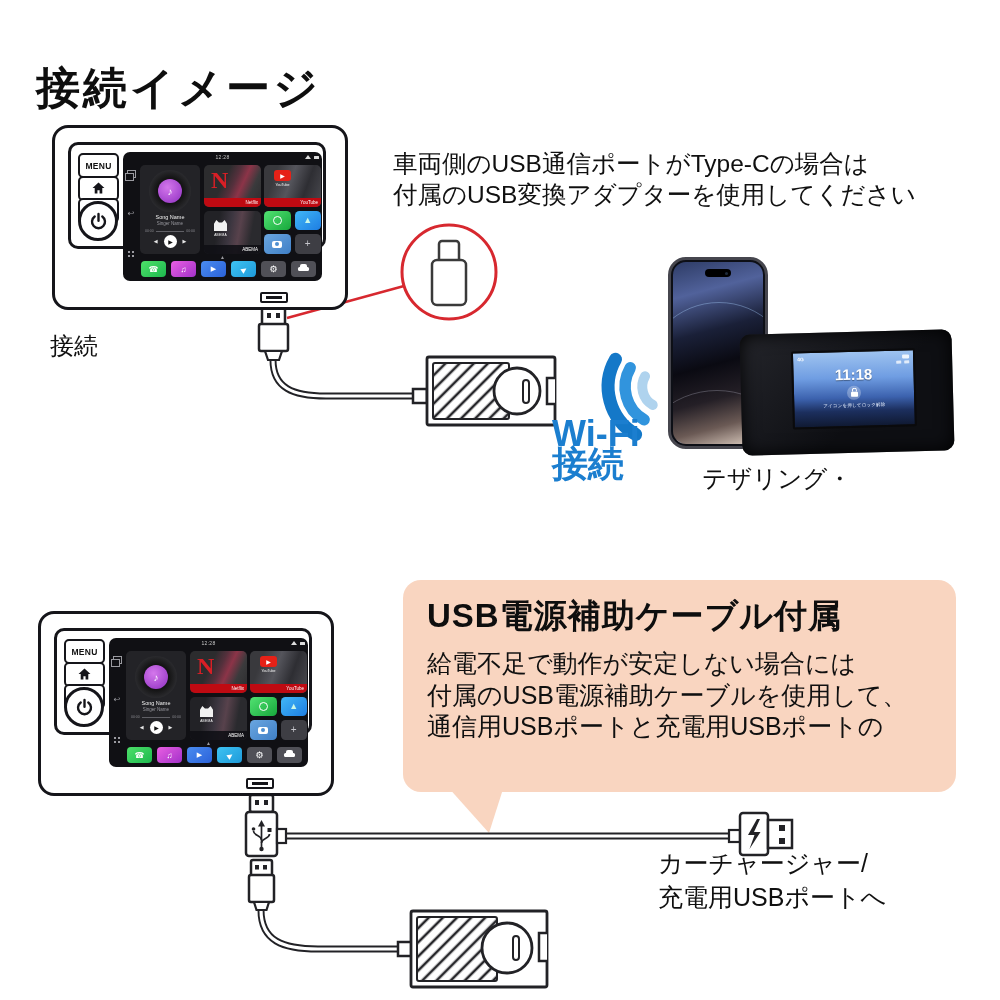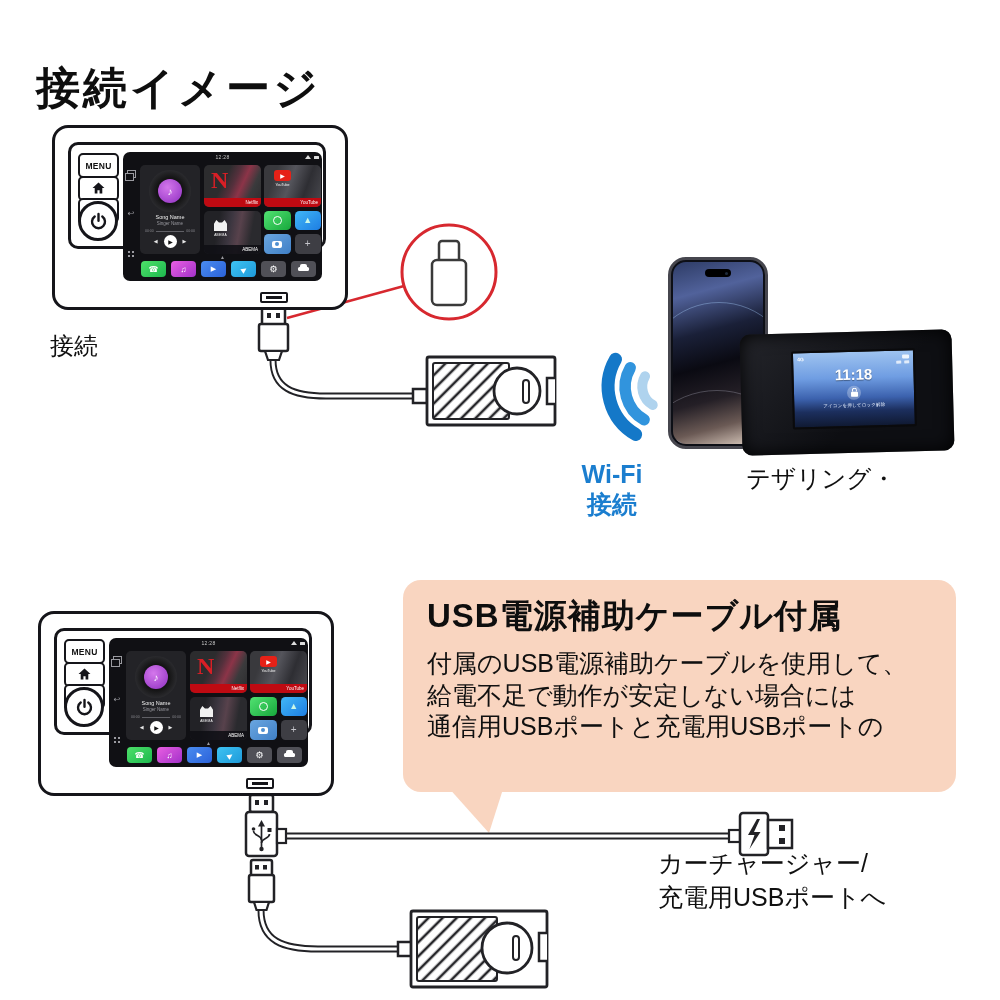--- a/index.html
+++ b/index.html
@@ -3,22 +3,22 @@
 <meta charset="utf-8">
 <style>
   html,body{margin:0;padding:0;background:#fff;}
   body{width:1000px;height:1000px;position:relative;overflow:hidden;
        font-family:"Liberation Sans","DejaVu Sans",sans-serif;color:#111;}
   .abs{position:absolute;}
   
   .page-title{left:36px;top:30px;font-size:44px;font-weight:800;letter-spacing:3px;color:#0e0e0e;}
   .note{left:393px;top:148px;font-size:24.5px;line-height:31px;color:#101010;}
   .usb-label{left:50px;top:331px;font-size:24px;line-height:30px;color:#101010;}
-  .wifi-label{left:552px;top:459px;width:120px;text-align:center;font-size:25px;line-height:30px;font-weight:bold;}
-  .tether-label{left:702px;top:463px;font-size:24.5px;line-height:31px;color:#101010;margin-left:44px;}
+  .wifi-label{left:552px;top:419px;width:120px;text-align:left;font-size:36px;line-height:30px;font-weight:bold;}
+  .tether-label{left:702px;top:463px;font-size:24.5px;line-height:31px;color:#101010;}
   .charger-label{left:658px;top:846px;font-size:25px;line-height:34px;color:#101010;}
   
   .bubble{left:403px;top:580px;width:553px;height:212px;border-radius:18px;box-sizing:border-box;padding:14px 22px 0 24px;}
   .bubble-title{font-size:33px;font-weight:800;color:#0e0e0e;letter-spacing:1px;}
   .bubble-body{margin-top:9px;font-size:25px;line-height:31.5px;color:#101010;}
   
   svg.overlay{position:absolute;left:0;top:0;width:1000px;height:1000px;z-index:1;}
   
   .unit-slot{position:absolute;z-index:2;}
   .unit{width:296px;height:185px;box-sizing:border-box;border:3px solid #15151a;border-radius:16px;background:#fff;position:relative;}
@@ -406,20 +406,22 @@
         </div>
       </div>
     </div>
     <div class="port">
         <i></i>
       </div>
   </div>
 </div>
 
 <div class="abs note" style="z-index:2;">
+  <div>車両側のUSB通信ポートがType-Cの場合は</div>
+  <div>付属のUSB変換アダプターを使用してください</div>
 </div>
 
 <div class="abs usb-label" style="z-index:2;">
   <div>接続</div>
 </div>
 
 <div class="abs wifi-label" style="color:#1b7ecf;z-index:2;">
   <div>Wi-Fi</div>
   <div>接続</div>
 </div>
@@ -448,22 +450,22 @@
   </div>
 </div>
 
 <div class="abs tether-label" style="z-index:2;">
   <div>テザリング・</div>
 </div>
 
 <div class="abs bubble" style="background:#f9d5c0;z-index:2;">
   <div class="bubble-title">USB電源補助ケーブル付属</div>
   <div class="bubble-body">
+    <div>給電不足で動作が安定しない場合には</div>
     <div>付属のUSB電源補助ケーブルを使用して、</div>
-    <div>給電不足で動作が安定しない場合には</div>
     <div>通信用USBポートと充電用USBポートの</div>
   </div>
 </div>
 
 <div class="abs charger-label" style="z-index:2;">
   <div>カーチャージャー/</div>
   <div>充電用USBポートへ</div>
 </div>
 
 </body></html>

